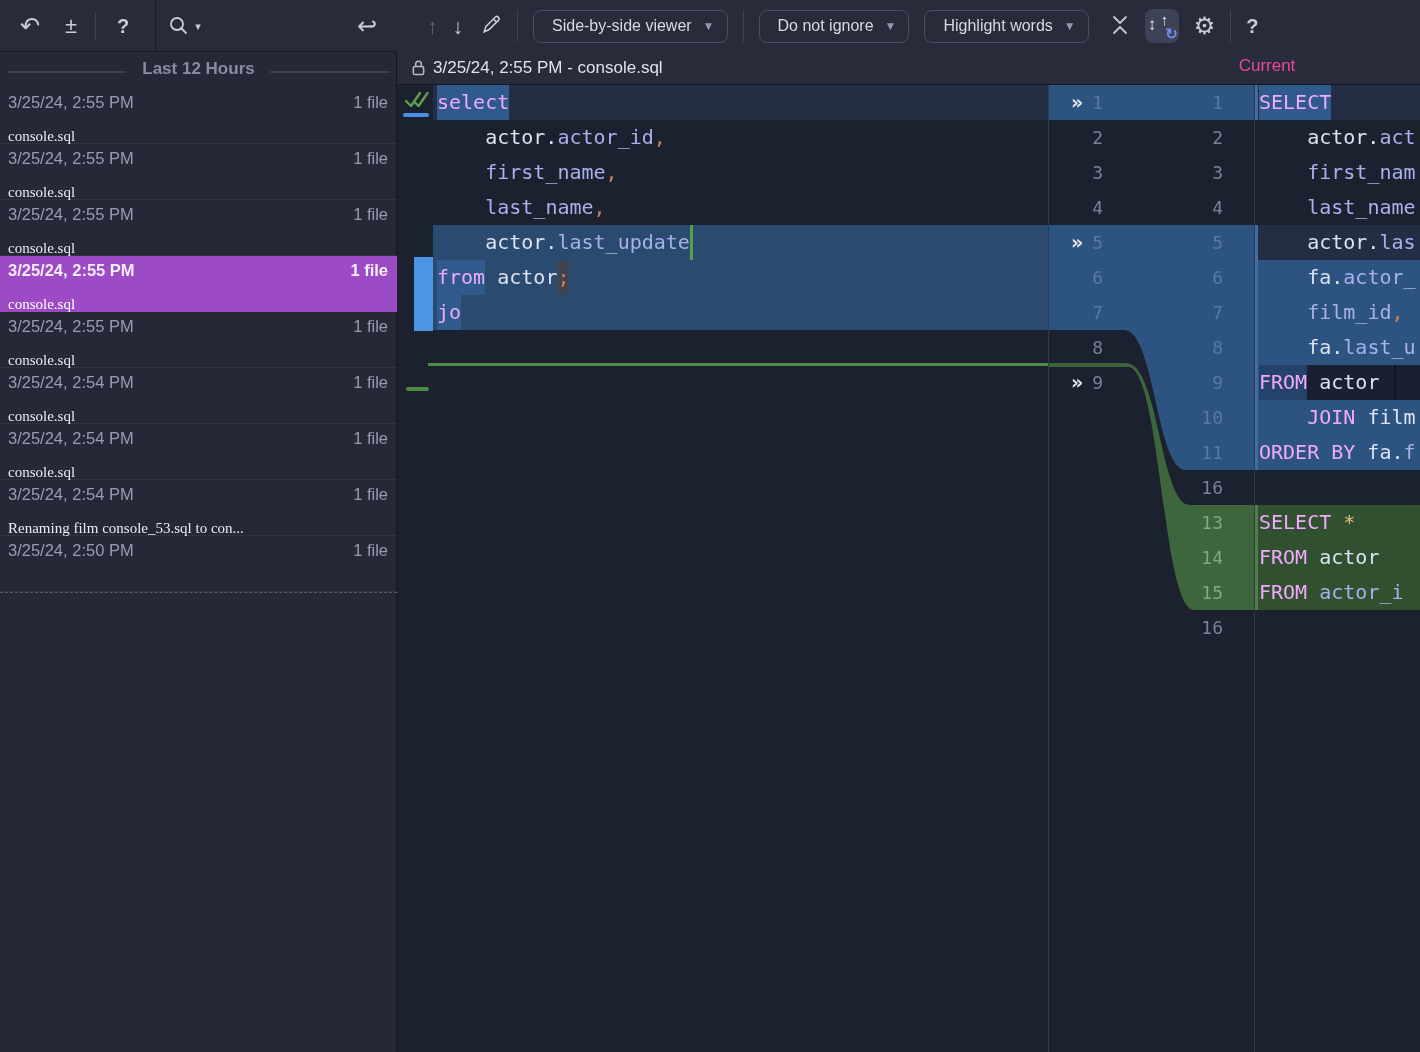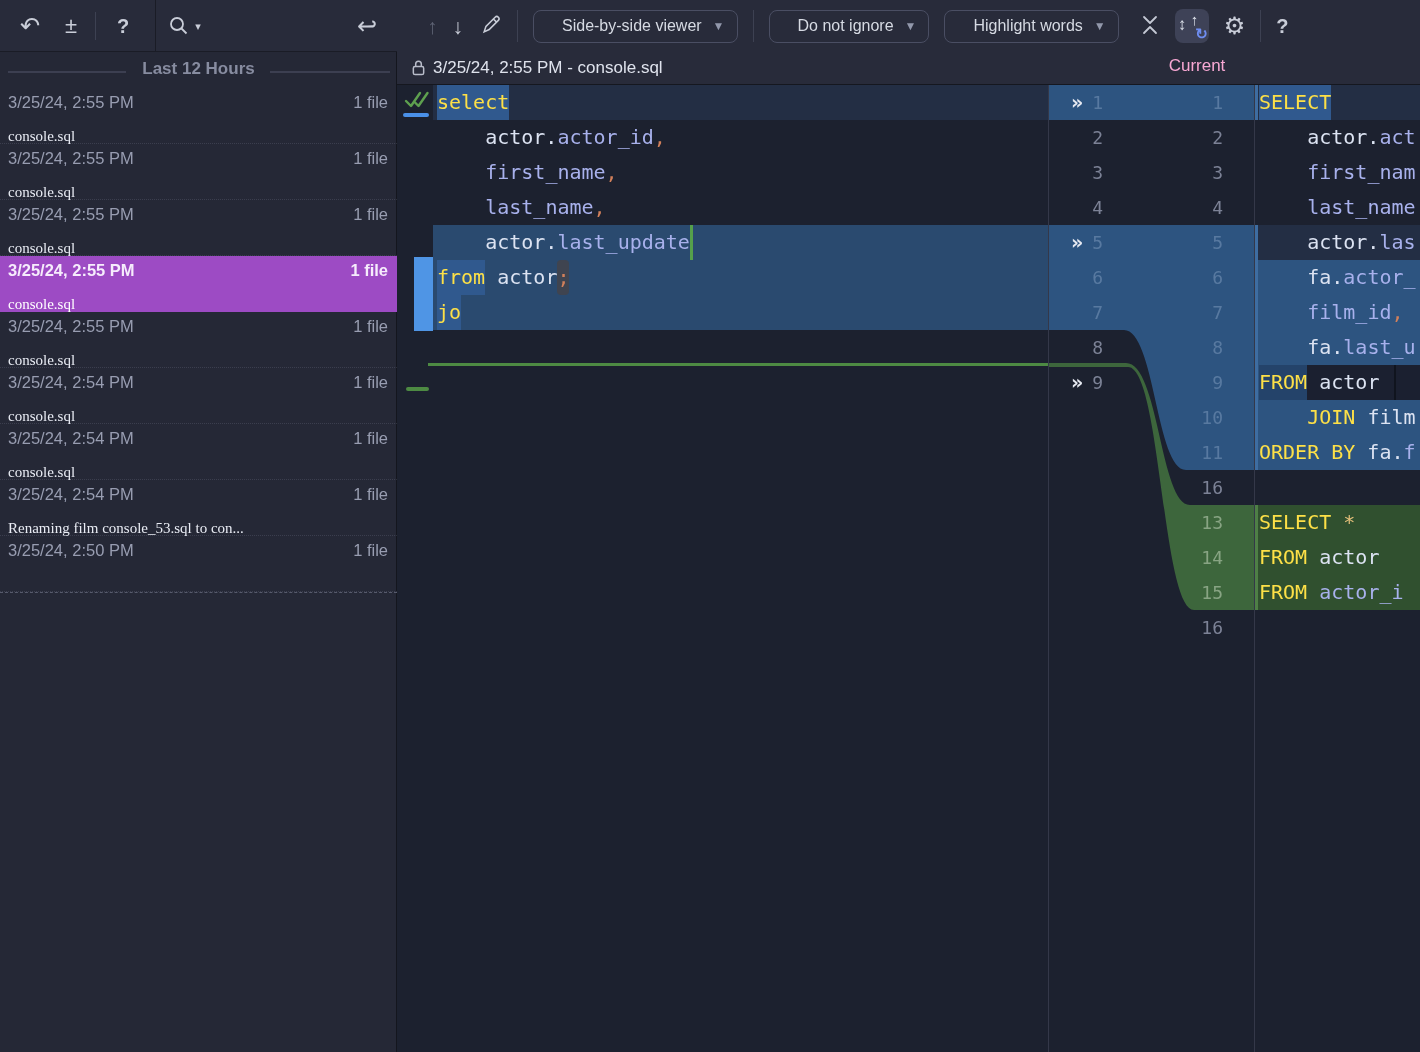--- a/index.html
+++ b/index.html
@@ -26,43 +26,43 @@
   .h-item.selected .row1{color:#f6ecfc;font-weight:bold;}
   .h-item.selected .fname{color:#ffffff;}
   #list-end{border-top:1px dashed #565a6c;height:0;}
   
   #diff-chrome{left:397px;top:0;width:1023px;height:85px;background:#282b3a;border-bottom:1px solid #15171f;box-sizing:border-box;}
   #diff-toolbar{display:flex;align-items:center;height:52px;padding-left:30px;gap:15px;}
   .tb-ic{color:#c9cdd8;font-size:21px;line-height:1;cursor:pointer;}
   .tb-ic.dim{color:#5d6273;}
   .tb-sep{width:1px;height:32px;background:#3d4152;}
   .dd-btn{height:33px;border:1.5px solid #4a4e63;border-radius:8px;display:flex;align-items:center;
-          gap:11px;padding:0 12px 0 28px;color:#d6dae3;font-size:16px;box-sizing:border-box;cursor:pointer;justify-content:center;}
+          gap:11px;padding:0 12px 0 18px;color:#d6dae3;font-size:16px;box-sizing:border-box;cursor:pointer;justify-content:center;}
   .dd-caret{color:#9298ab;font-size:12px;}
   .sync-btn{width:34px;height:34px;background:#3e4257;border-radius:8px;position:relative;cursor:pointer;}
   .sync-btn .a1{position:absolute;left:3px;top:6px;font-size:17px;color:#dfe3ec;}
   .sync-btn .a2{position:absolute;left:16px;top:2px;font-size:15px;color:#dfe3ec;}
   .sync-btn .a3{position:absolute;right:1px;bottom:0px;font-size:15px;font-weight:bold;color:#6f8ef2;}
   #diff-header{position:relative;height:32px;display:flex;align-items:center;padding-left:14px;
                font-size:17px;color:#dfe3ed;gap:7px;}
-  #current-label{position:absolute;left:740px;width:120px;text-align:center;top:4px;font-size:17px;color:#f9a8d4;}
+  #current-label{position:absolute;left:810px;width:120px;text-align:center;top:4px;font-size:17px;color:#ec4899;}
   
   #code-area{left:397px;top:85px;width:1023px;height:967px;background:#1c212f;
              font-family:"DejaVu Sans Mono",monospace;}
   .pane{position:absolute;top:0;height:967px;overflow:hidden;}
   #pane-left{left:0;width:651px;}
   #pane-right{left:858px;width:165px;}
   #strip{left:651px;width:207px;}
   .rowbg{position:absolute;left:0;right:0;height:35px;}
   .rowbg-tint{background:#232e44;} .rowbg-med{background:#2a4a6f;}
   .rowbg-bright{background:#2d5480;} .rowbg-green{background:#30502f;}
   .code-line{position:absolute;right:0;height:35px;display:flex;white-space:pre;
              font-size:20px;line-height:35px;}
   .code-line span{display:inline-block;height:35px;}
-  .tok-kw{color:#fde047;} .tok-id{color:#a8b1ec;} .tok-pl{color:#dce3f2;}
+  .tok-kw{color:#f0abfc;} .tok-id{color:#a8b1ec;} .tok-pl{color:#dce3f2;}
   .tok-pu{color:#d2805b;} .tok-st{color:#e5c07b;}
   .box-word{background:#30598e;} .box-from{background:#24436a;}
   .box-dark{background:#1b2030;} .box-gray{background:#3f4450;border-radius:4px;}
   .fill{flex:1;}
   .lnum-col{position:absolute;top:0;font-size:18px;line-height:35px;text-align:right;color:#7c8296;}
   .lnum{height:35px;}
   .lnum.dimb{color:rgba(190,210,235,.30);} .lnum.dimg{color:rgba(205,220,198,.52);}
   .chev{position:absolute;width:26px;text-align:center;font-size:20px;font-weight:bold;
         color:#e6e9f1;line-height:35px;cursor:pointer;}
   .strip-border{position:absolute;top:0;width:1px;height:967px;background:#343849;}

